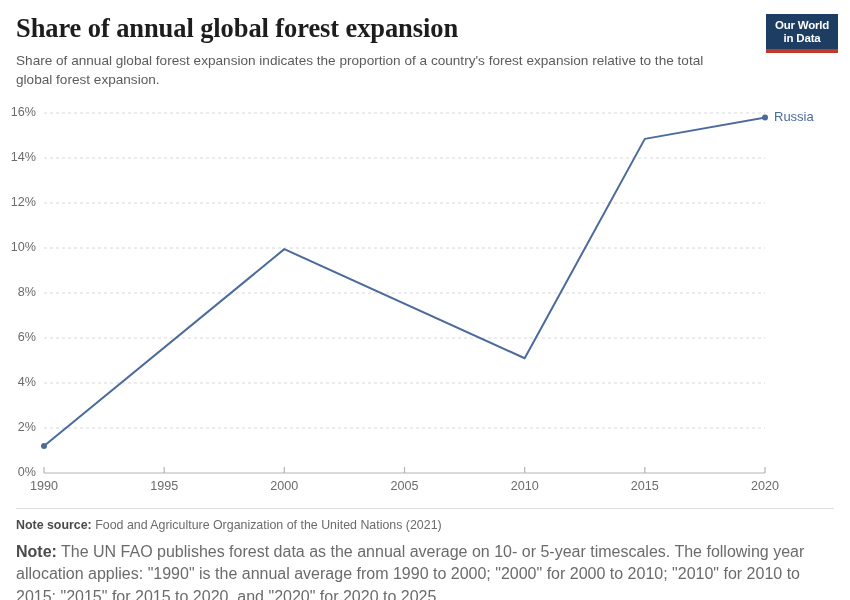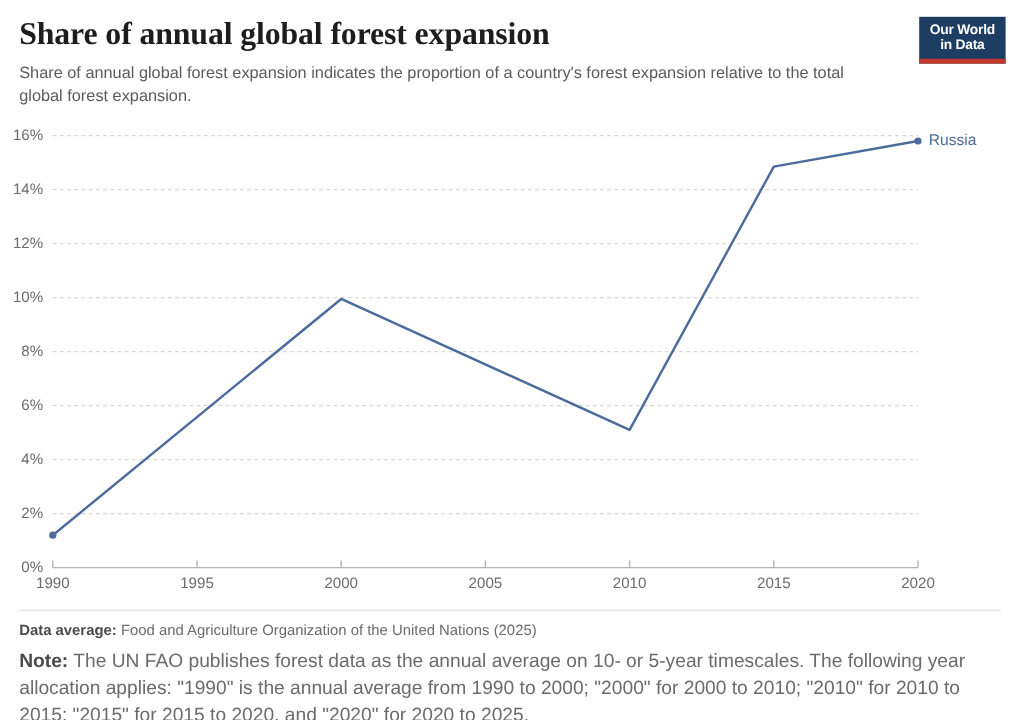--- a/index.html
+++ b/index.html
@@ -229,22 +229,22 @@
         </g>
       <g id="serieslabel-group">
           <text x="774" y="22.5" class="series-label" fill="#4c6a9c">Russia</text>
         </g>
     </svg>
   </div>
 
   <div id="footer">
     <div id="footer-row">
       <div id="footer-source">
-        <span class="bold-label">Data average:</span>
-        <span>Food and Agriculture Organization of the United Nations (2025)</span>
+        <span class="bold-label">Note source:</span>
+        <span>Food and Agriculture Organization of the United Nations (2021)</span>
       </div>
     </div>
     <div id="footer-note">
       <span class="bold-label">Note:</span>
       <span>The UN FAO publishes forest data as the annual average on 10- or 5-year timescales. The following year allocation applies: "1990" is the annual average from 1990 to 2000; "2000" for 2000 to 2010; "2010" for 2010 to 2015; "2015" for 2015 to 2020, and "2020" for 2020 to 2025.</span>
     </div>
   </div>
 
 </div>
 

